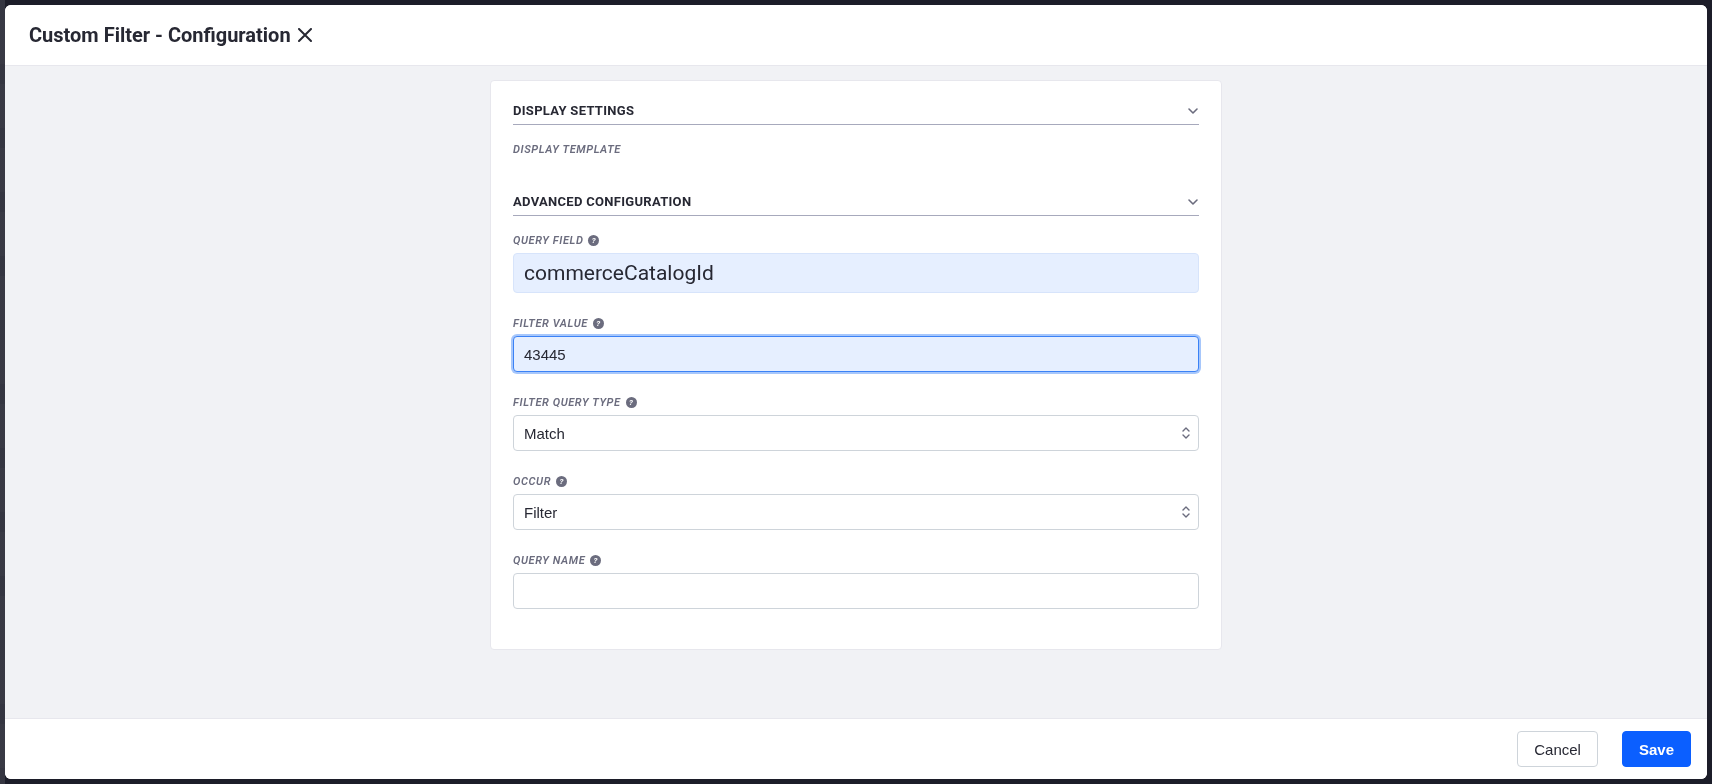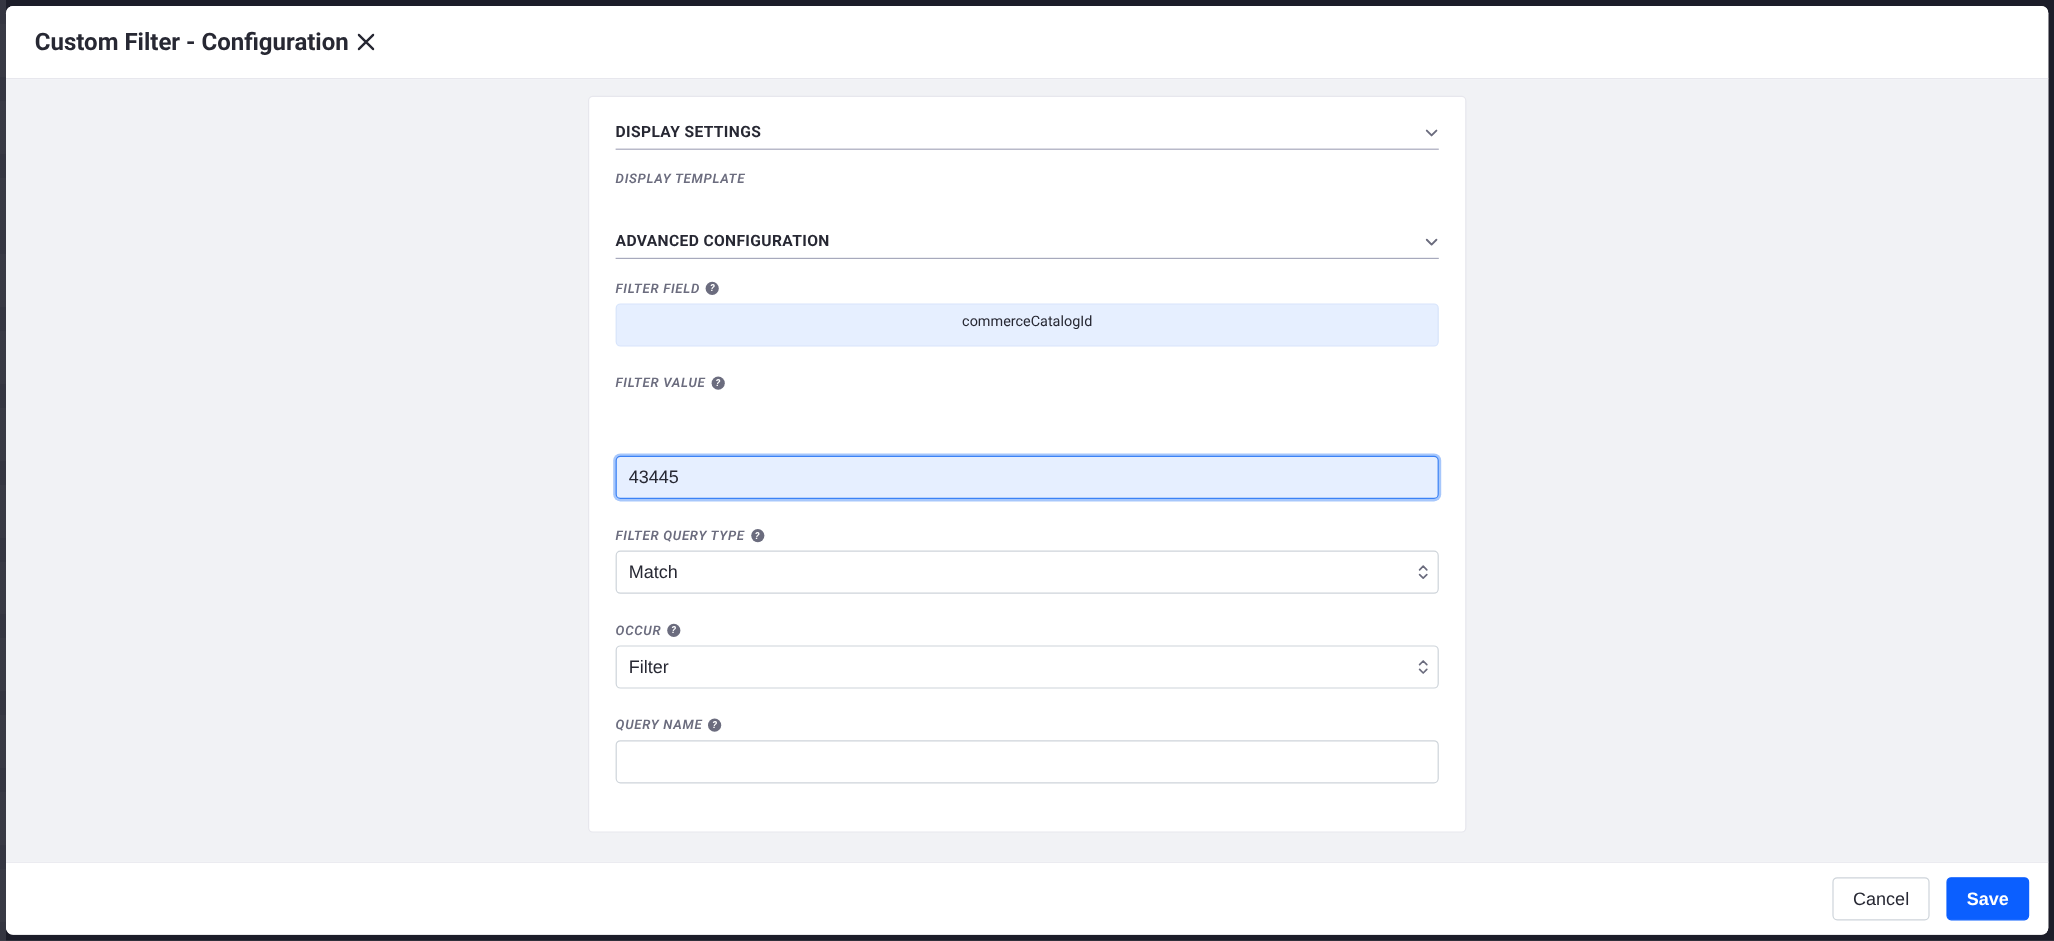--- a/index.html
+++ b/index.html
@@ -145,50 +145,48 @@
   input.control.alt, .readonly-box{
     background:var(--bg-field-alt);
   }
   .readonly-box{
     width:100%;
     box-sizing:border-box;
     min-height:36px;
     border:1px solid #d7e4fb;
     border-radius:4px;
     padding:7px 10px;
-    font-size:12px;
-    color:var(--black);
-    text-align:center;
+    font-size:21px;
+    color:var(--black);
   }
   .input-wrap.focused input.control{
     background:var(--bg-field-alt);
     border:1px solid var(--focus-ring);
     box-shadow:0 0 0 2px rgba(59,130,246,.45);
     outline:none;
-    margin-top:48px;
   }
   .select-caret{
     position:absolute;
     right:8px;
     top:50%;
     transform:translateY(-50%);
     pointer-events:none;
     color:#6b6c7e;
   }
   .field{margin-bottom:24px;}
   .field:last-child{margin-bottom:0;}
   
   .modal-footer{
     flex:0 0 auto;
     border-top:1px solid #e7e7ed;
     background:var(--bg-white);
     padding:12px 16px;
     display:flex;
     justify-content:flex-end;
-    gap:14px;
+    gap:24px;
   }
   .btn{
     height:36px;
     padding:0 16px;
     border-radius:4px;
     font-size:15px;
     cursor:pointer;
   }
   .btn-secondary{
     background:#fff;border:1px solid var(--border);color:var(--black);
@@ -253,21 +251,21 @@
               <span class="chevron">
                 <svg width="12" height="12" viewBox="0 0 12 12">
                     <path d="M2 4 L6 8 L10 4" stroke="currentColor" stroke-width="1.6" fill="none" stroke-linecap="round" stroke-linejoin="round"></path>
                   </svg>
               </span>
             </div>
             <div class="section-body">
 
               <div class="field">
                 <div class="field-label">
-                  <span>FILTER FIELD</span>
+                  <span>QUERY FIELD</span>
                   <span class="help-dot">?</span>
                 </div>
                 <div class="readonly-box">commerceCatalogId</div>
               </div>
 
               <div class="field">
                 <div class="field-label">
                   <span>FILTER VALUE</span>
                   <span class="help-dot">?</span>
                 </div>

